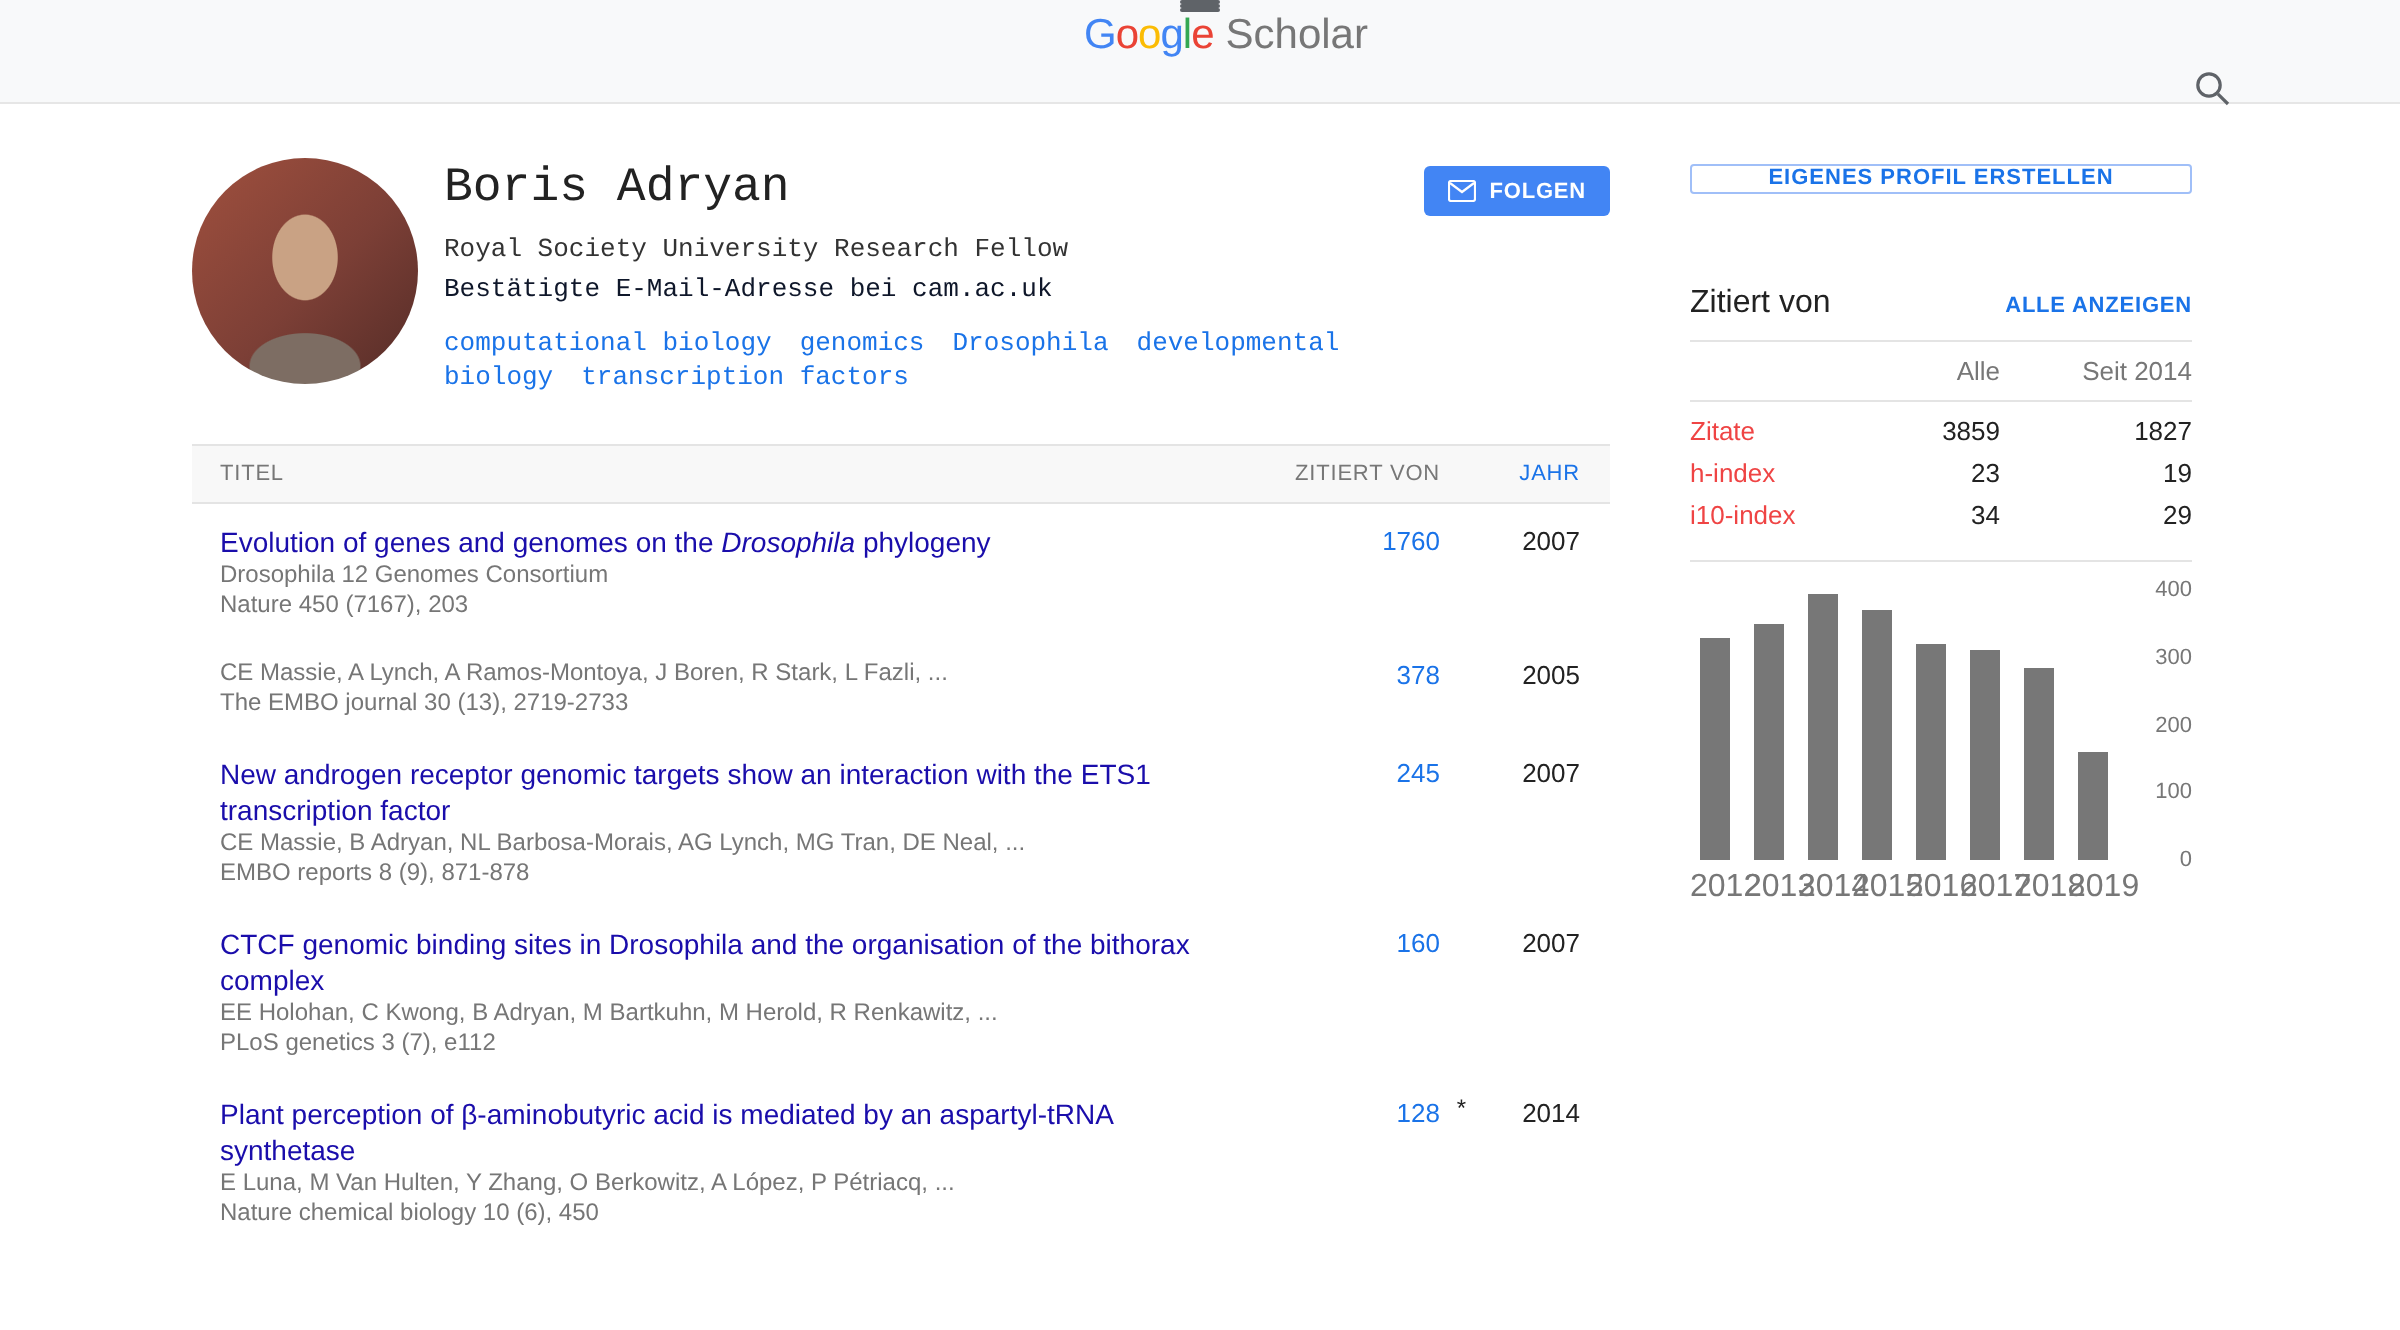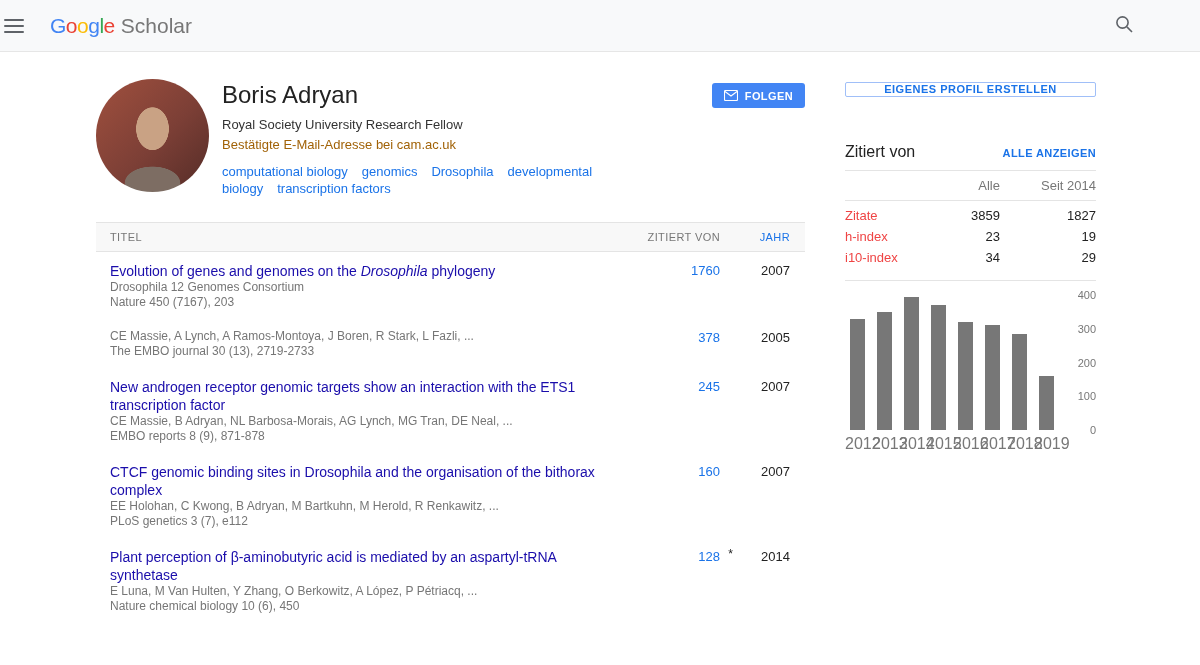--- a/index.html
+++ b/index.html
@@ -2,21 +2,21 @@
 <html><head>
 <meta charset="utf-8">
 <style>
   * { margin:0; padding:0; box-sizing:border-box; }
   html,body { width:1200px; height:665px; overflow:hidden; background:#fff;
               font-family:"Liberation Sans", sans-serif; }
   a { text-decoration:none; }
 
   
   .topbar { height:52px; background:#f8f9fa; border-bottom:1px solid #e6e6e6;
-            display:flex; align-items:center; padding:0 4px; }
+            display:flex; align-items:center; padding:0 22px;flex-direction:column; }
   .menu-btn { width:20px; height:14px; display:flex; flex-direction:column;
               justify-content:space-between; cursor:pointer; background:none; border:none; }
   .menu-btn span { display:block; height:2px; background:#5f6368; border-radius:1px; }
   .logo { font-size:21px; margin-left:26px; display:flex; align-items:baseline; cursor:pointer; }
   .logo .gword { letter-spacing:-0.5px; }
   .logo .scholar { color:#777; margin-left:6px; }
   .search-btn { margin-left:auto; margin-right:58px; background:none; border:none;
                 cursor:pointer; padding:4px; }
 
   
@@ -24,24 +24,24 @@
   .main-col { width:709px; }
   .side-col { width:251px; margin-left:40px; }
 
   
   .profile-head { display:flex; }
   .avatar { width:113px; height:113px; border-radius:50%; flex-shrink:0;
             background:
               radial-gradient(ellipse 26px 34px at 50% 44%, #c9a284 62%, rgba(0,0,0,0) 64%),
               radial-gradient(ellipse 44px 26px at 50% 92%, #7d6d63 62%, rgba(0,0,0,0) 64%),
               linear-gradient(135deg, #a0503e, #7c3f36 55%, #542c27); }
-  .profile-info { margin-left:13px; flex:1; padding-top:2px; }
+  .profile-info { margin-left:13px; flex:1; padding-top:2px;font-family:Liberation Mono, monospace; }
   .profile-name { font-size:24px; font-weight:400; color:#222; line-height:28px; }
   .profile-aff { font-size:13px; color:#333; line-height:17px; margin-top:7px; }
-  .profile-email { font-size:13px; color:#a16207; line-height:17px; margin-top:3px; }
+  .profile-email { font-size:13px; color:#0f172a; line-height:17px; margin-top:3px; }
   .interests { margin-top:10px; font-size:13px; line-height:17px; }
   .interest { color:#1a73e8; margin-right:14px; }
   .follow-btn { display:flex; align-items:center; gap:7px; background:#4285f4; color:#fff;
                 border:none; border-radius:3px; font-size:11px; font-weight:700;
                 letter-spacing:.4px; padding:0 12px; height:25px; cursor:pointer;
                 margin-top:4px; font-family:inherit; align-self:flex-start; }
 
   
   .pub-table { margin-top:25px; }
   .pub-header { display:flex; align-items:center; background:#f8f8f8;

